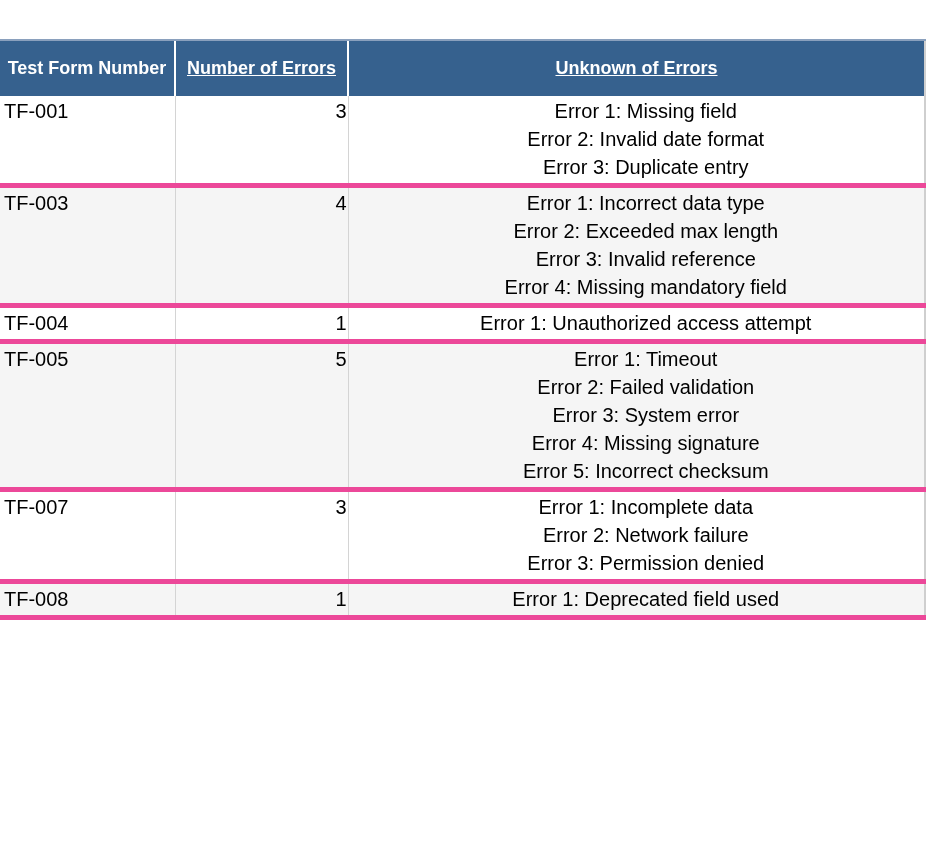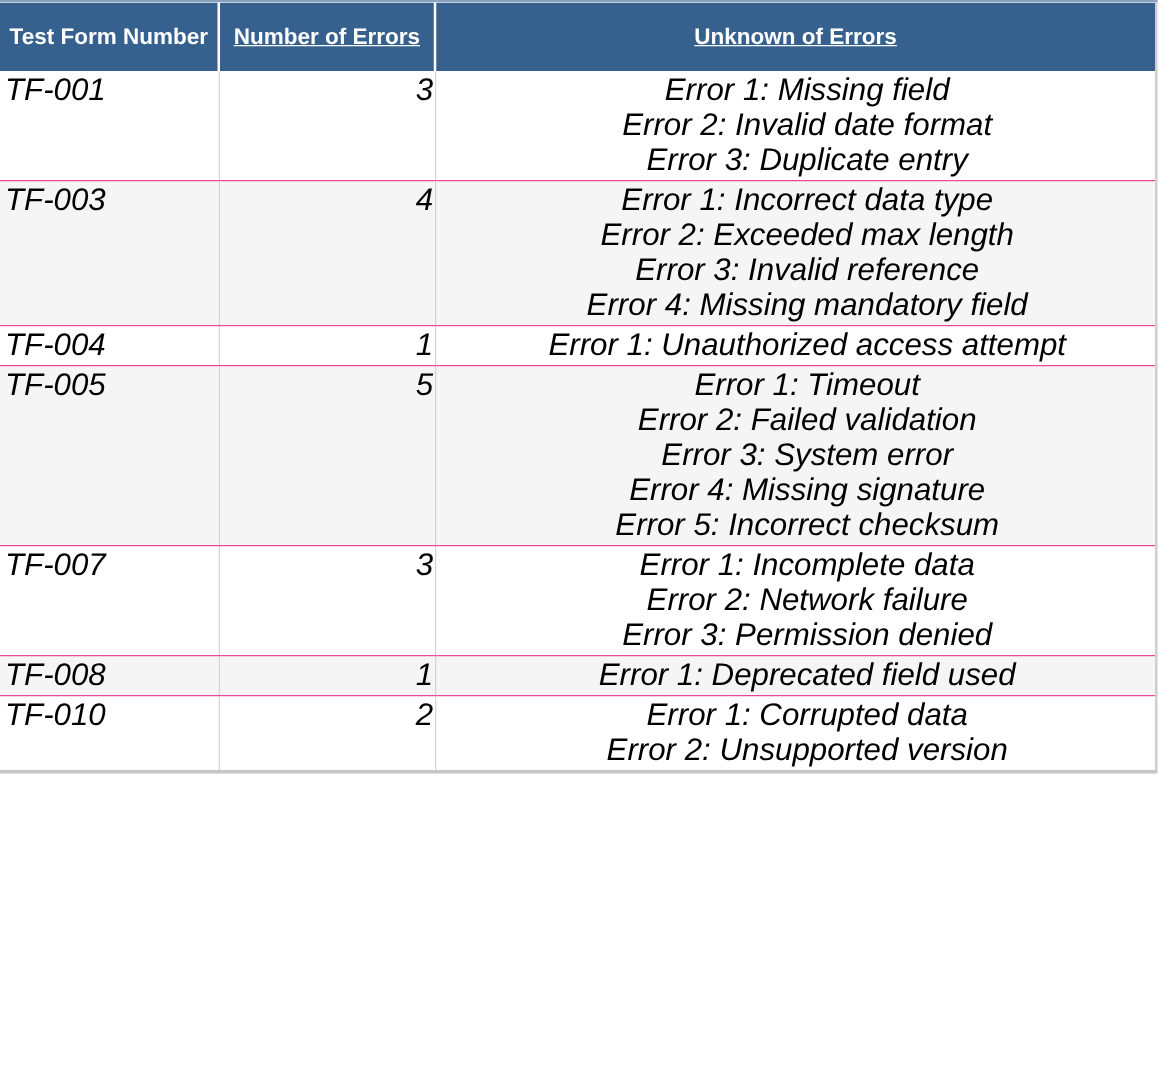--- a/index.html
+++ b/index.html
@@ -4,20 +4,21 @@
 <style>
   html, body {
     margin: 0;
     padding: 0;
     background: #ffffff;
     width: 927px;
   }
   .table-wrap {
     width: 831px;
     font-family: "Liberation Sans", sans-serif;
+    margin-top: 39px;
   }
   table.report {
     width: 925px;
     border-collapse: collapse;
     table-layout: fixed;
     border-right: 2px solid #cfcfcf;
     border-bottom: 3px solid #c6c6c6;
   }
   col.c1 { width: 175px; }
   col.c2 { width: 173px; }
@@ -35,28 +36,27 @@
     padding: 0;
     white-space: nowrap;
     overflow: hidden;
   }
   thead th + th {
     border-left: 2px solid #ffffff;
     text-decoration: underline;
   }
 
   tbody td {
-    font-size: 25px;
+    font-size: 20px;
     line-height: 28px;
     color: #000000;
     vertical-align: top;
     padding: 1px 0 2px 0;
-    border-bottom: 1px solid #ec4899;
+    border-bottom: 5px solid #ec4899;
     overflow: hidden;
-    font-style: italic;
   }
   tbody td.cell-form {
     padding-left: 4px;
     text-align: left;
     border-right: 1px solid #d4d4d4;
   }
   tbody td.cell-count {
     text-align: right;
     padding-right: 1px;
     border-right: 1px solid #d4d4d4;
@@ -140,23 +140,15 @@
             <div class="detail-line">Error 3: Permission denied</div>
           </td>
         </tr>
         <tr>
           <td class="cell-form">TF-008</td>
           <td class="cell-count">1</td>
           <td class="cell-details">
             <div class="detail-line">Error 1: Deprecated field used</div>
           </td>
         </tr>
-        <tr>
-          <td class="cell-form">TF-010</td>
-          <td class="cell-count">2</td>
-          <td class="cell-details">
-            <div class="detail-line">Error 1: Corrupted data</div>
-            <div class="detail-line">Error 2: Unsupported version</div>
-          </td>
-        </tr>
       </tbody>
   </table>
 </div>
 
 </body></html>

